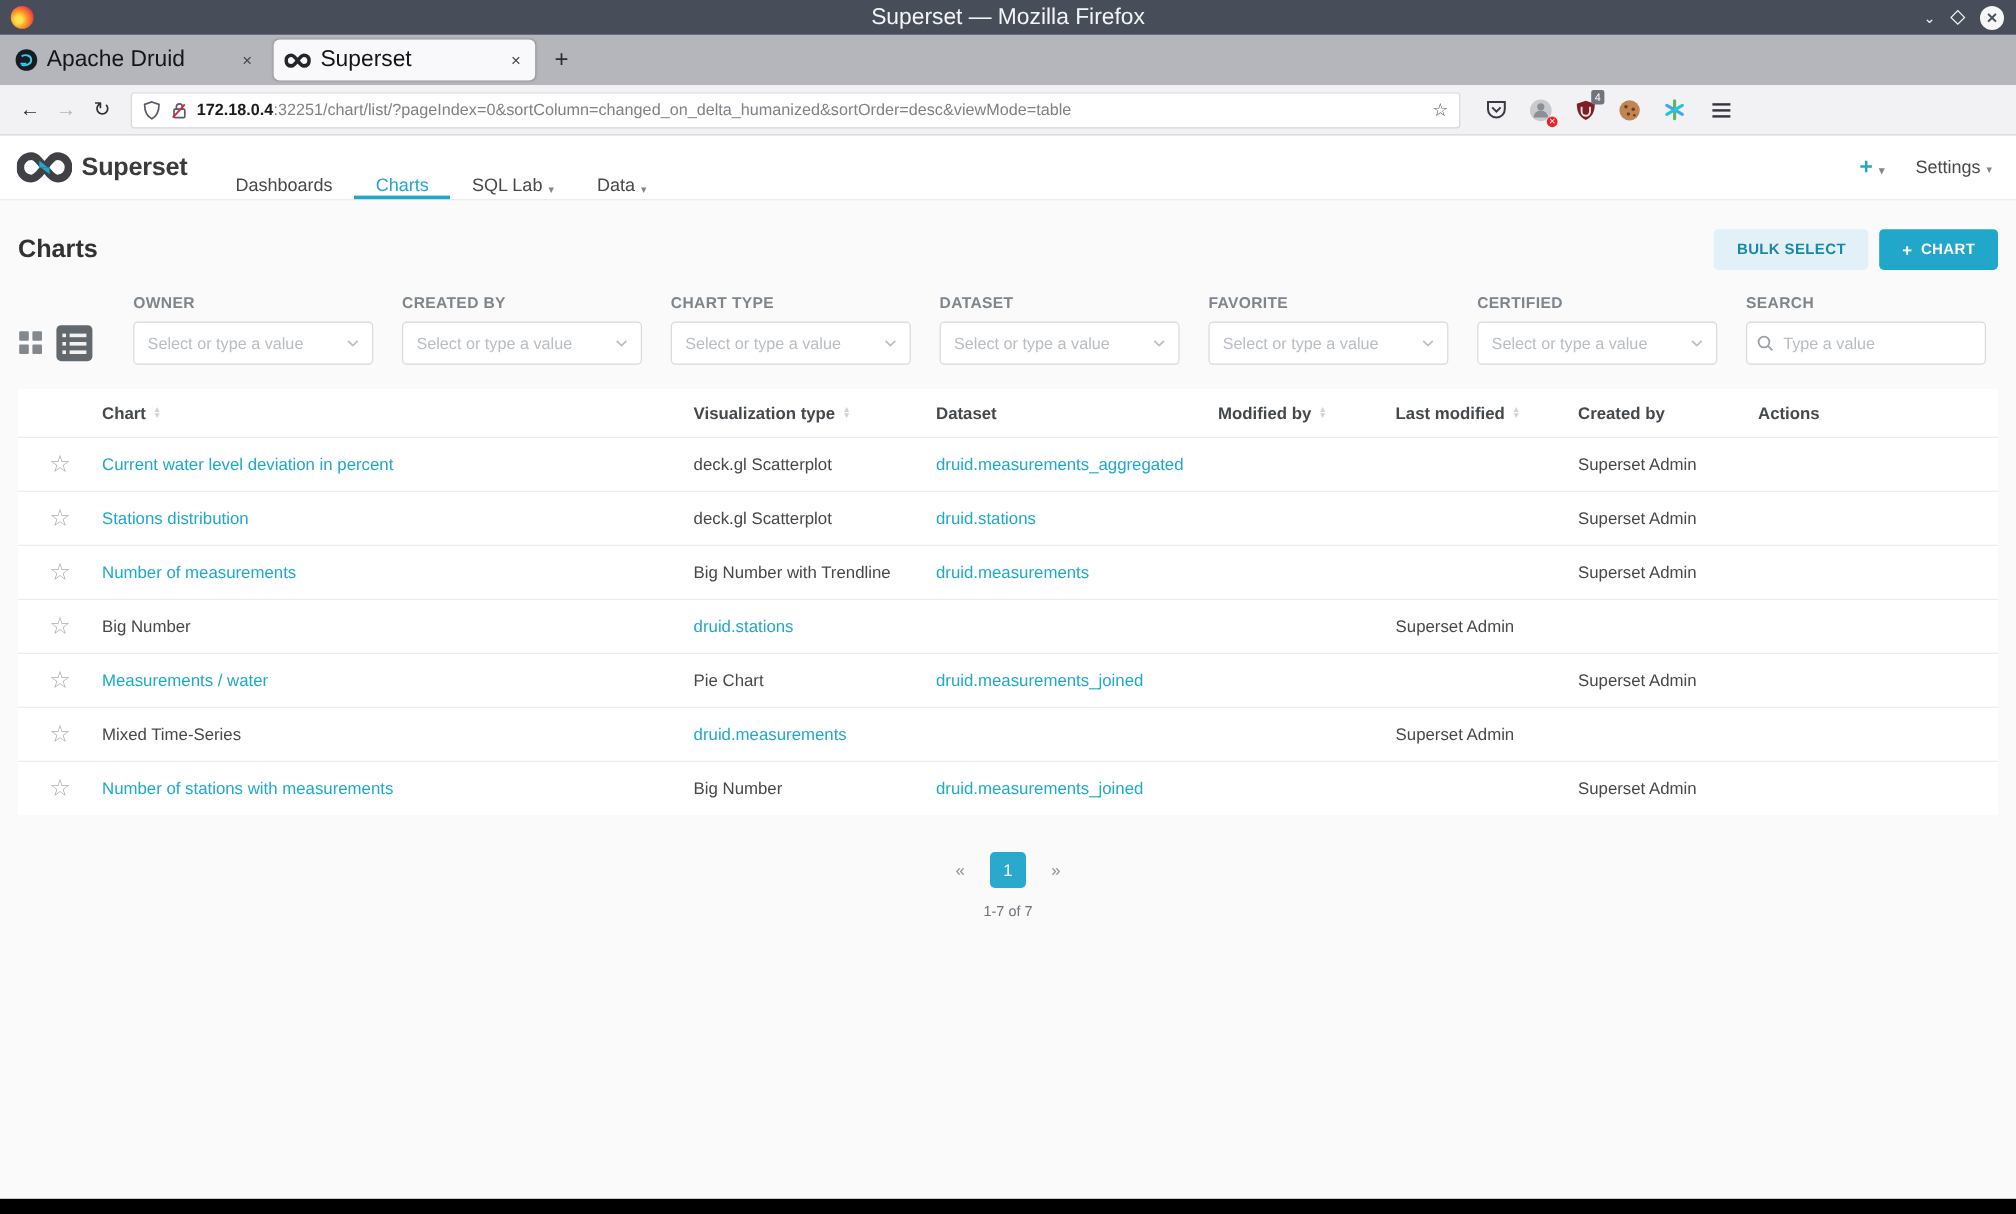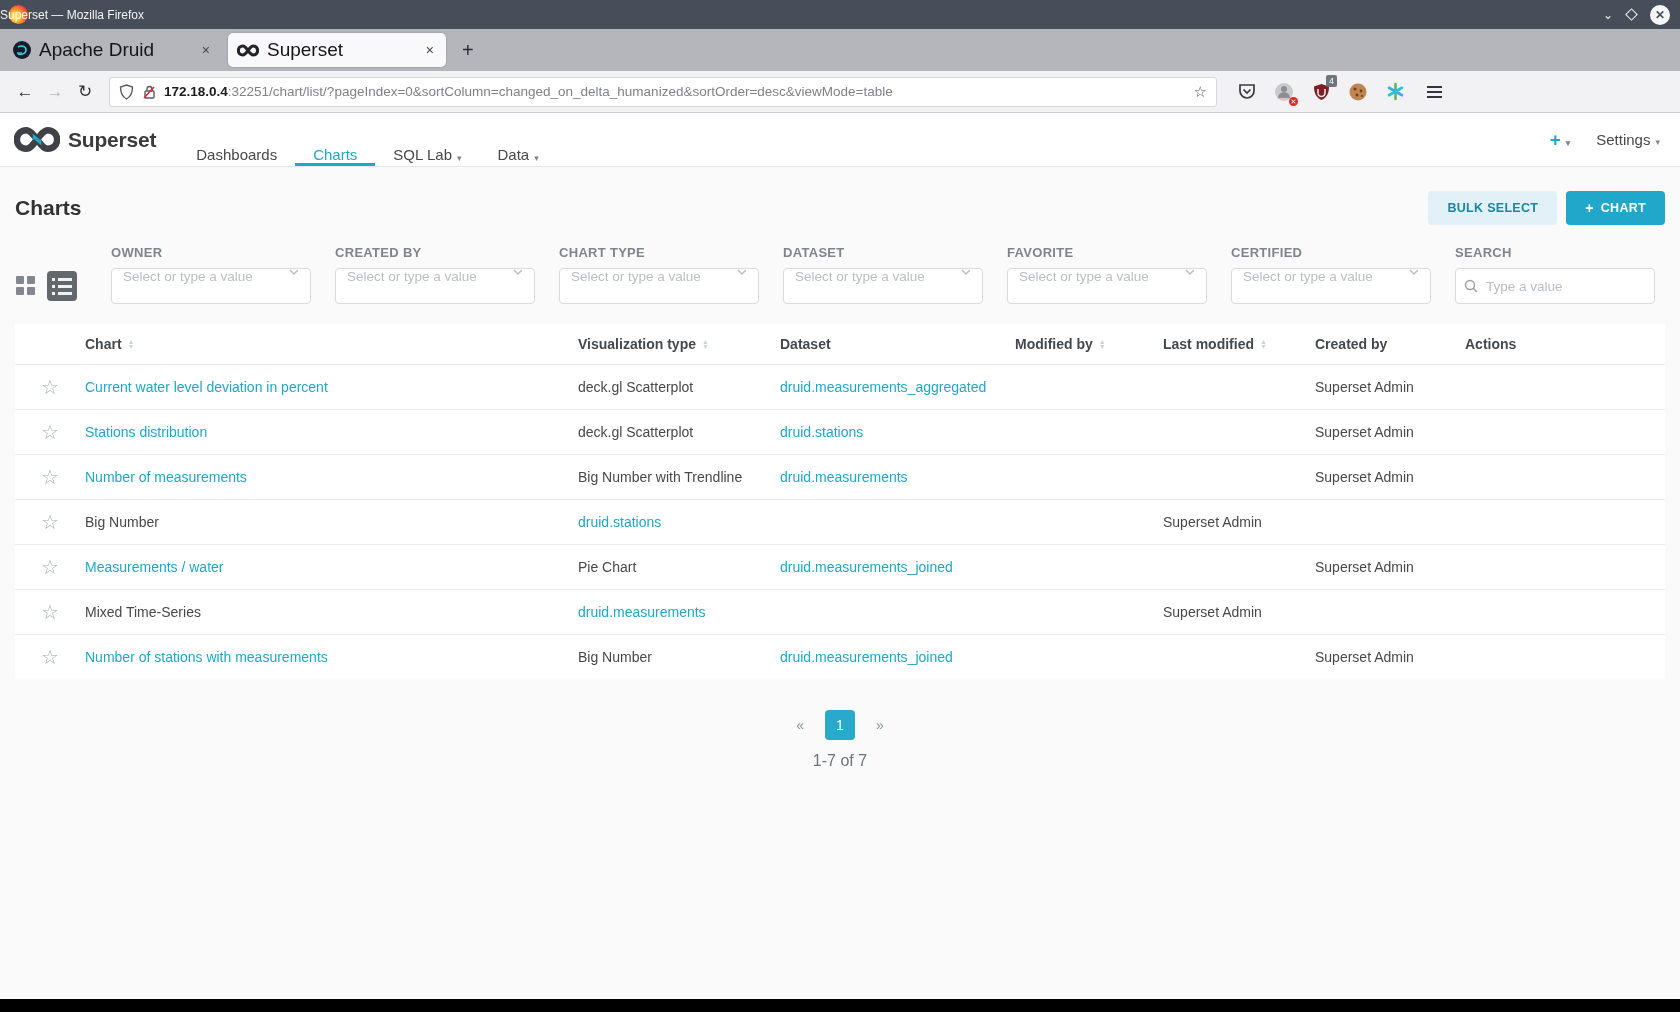--- a/index.html
+++ b/index.html
@@ -3,21 +3,21 @@
 <meta charset="utf-8">
 <style>
   * { margin:0; padding:0; box-sizing:border-box; }
   html,body { width:1680px; height:1012px; overflow:hidden; }
   body { font-family:"Liberation Sans", sans-serif; background:#fafafa; position:relative; }
 
   
   .titlebar { height:29px; background:#474e59; display:flex; align-items:center; position:relative; }
   .ff-logo { width:19px; height:19px; margin-left:9px; border-radius:50%;
              background:radial-gradient(circle at 35% 60%, #ffe14d 0 18%, #ff9a26 40%, #f2563a 65%, #b5007f 100%); }
-  .titlebar-title { position:absolute; left:0; right:0; text-align:left; color:#f3f4f5; font-size:12px; }
+  .titlebar-title { position:absolute; left:0; right:0; text-align:center; color:#f3f4f5; font-size:19px; }
   .win-controls { margin-left:auto; display:flex; align-items:center; gap:14px; padding-right:10px; z-index:2; }
   .win-btn { color:#f3f4f5; font-size:12px; cursor:default; display:flex; align-items:center; justify-content:center; }
   .win-diamond { width:9px; height:9px; border:1.5px solid #f3f4f5; transform:rotate(45deg); }
   .win-close { width:20px; height:20px; border-radius:50%; background:#f6f6f7; color:#474e59; font-size:12px; font-weight:bold; }
 
   .tabbar { height:42px; background:#b4b6bc; display:flex; align-items:center; padding:0 4px; }
   .tab { width:218px; height:34px; display:flex; align-items:center; padding:0 9px; border-radius:5px; margin-right:6px; }
   .tab.active { background:#f9f9fb; box-shadow:0 0 2px rgba(0,0,0,.25); }
   .tab-label { font-size:19px; color:#15141a; margin-left:8px; flex:1; white-space:nowrap; overflow:hidden; }
   .tab-close { color:#45454c; font-size:14px; padding:0 3px; }
@@ -68,21 +68,21 @@
   .view-toggles { display:flex; align-items:center; gap:10px; padding:0 10px 3px 9px; }
   .grid-ico { width:22px; height:22px; display:grid; grid-template-columns:8px 8px; grid-template-rows:8px 8px; gap:3px; padding:1px; }
   .grid-ico i { background:#83888e; border-radius:1px; }
   .list-ico { width:30px; height:30px; background:#63686d; border-radius:4px; display:flex; flex-direction:column; justify-content:center; gap:4px; padding:0 5px; }
   .list-ico i { display:flex; gap:3px; align-items:center; }
   .list-ico i b { width:3px; height:3px; background:#f2f2f2; }
   .list-ico i s { flex:1; height:3px; background:#f2f2f2; display:block; }
   .filter-block { width:200px; margin-left:24px; }
   .filter-label { font-size:13px; font-weight:bold; color:#7e858d; letter-spacing:.3px; margin-bottom:8px; }
   .filter-select { height:36px; background:#fff; border:1px solid #d9d9de; border-radius:4px;
-                   display:flex; align-items:flex-start; padding:0 11px; }
+                   display:flex; align-items:center; padding:0 11px; }
   .filter-placeholder { font-size:13.5px; color:#b9bec4; flex:1; white-space:nowrap; overflow:hidden; }
   .search-input { width:100%; height:36px; background:#fff; border:1px solid #d9d9de; border-radius:4px;
                   padding:0 10px 0 30px; font-size:13.5px; color:#444; font-family:inherit; }
   .search-input::placeholder { color:#b9bec4; }
   .search-wrap { position:relative; }
   .search-wrap svg { position:absolute; left:9px; top:11px; }
 
   
   .table-card { background:#fff; margin:18px 15px 0 15px; }
   .t-row { display:grid; grid-template-columns:70px 493px 202px 235px 148px 152px 150px 1fr; align-items:center; }
@@ -93,21 +93,21 @@
   .star-cell { display:flex; justify-content:center; }
   .star { font-size:20px; color:#a8aeb5; line-height:1; }
   .link { color:#1fa8c9; }
   .cell { white-space:nowrap; overflow:hidden; text-overflow:ellipsis; padding-right:10px; }
 
   
   .pagination { margin-top:31px; display:flex; justify-content:center; align-items:center; gap:21px; }
   .pg-arrow { color:#8a9096; font-size:14px; }
   .pg-page { width:30px; height:30px; background:#29a9cb; border-radius:4px; color:#fff; font-size:14px;
              display:flex; align-items:center; justify-content:center; }
-  .pg-summary { text-align:center; margin-top:12px; font-size:16px; color:#6d737a; }
+  .pg-summary { text-align:center; margin-top:12px; font-size:12px; color:#6d737a; }
 
   .bottom-bar { position:absolute; left:0; right:0; bottom:0; height:13px; background:#000; }
 </style>
 </head>
 <body>
 
 <div class="titlebar">
   <div class="ff-logo"></div>
   <div class="titlebar-title">Superset — Mozilla Firefox</div>
   <div class="win-controls">

